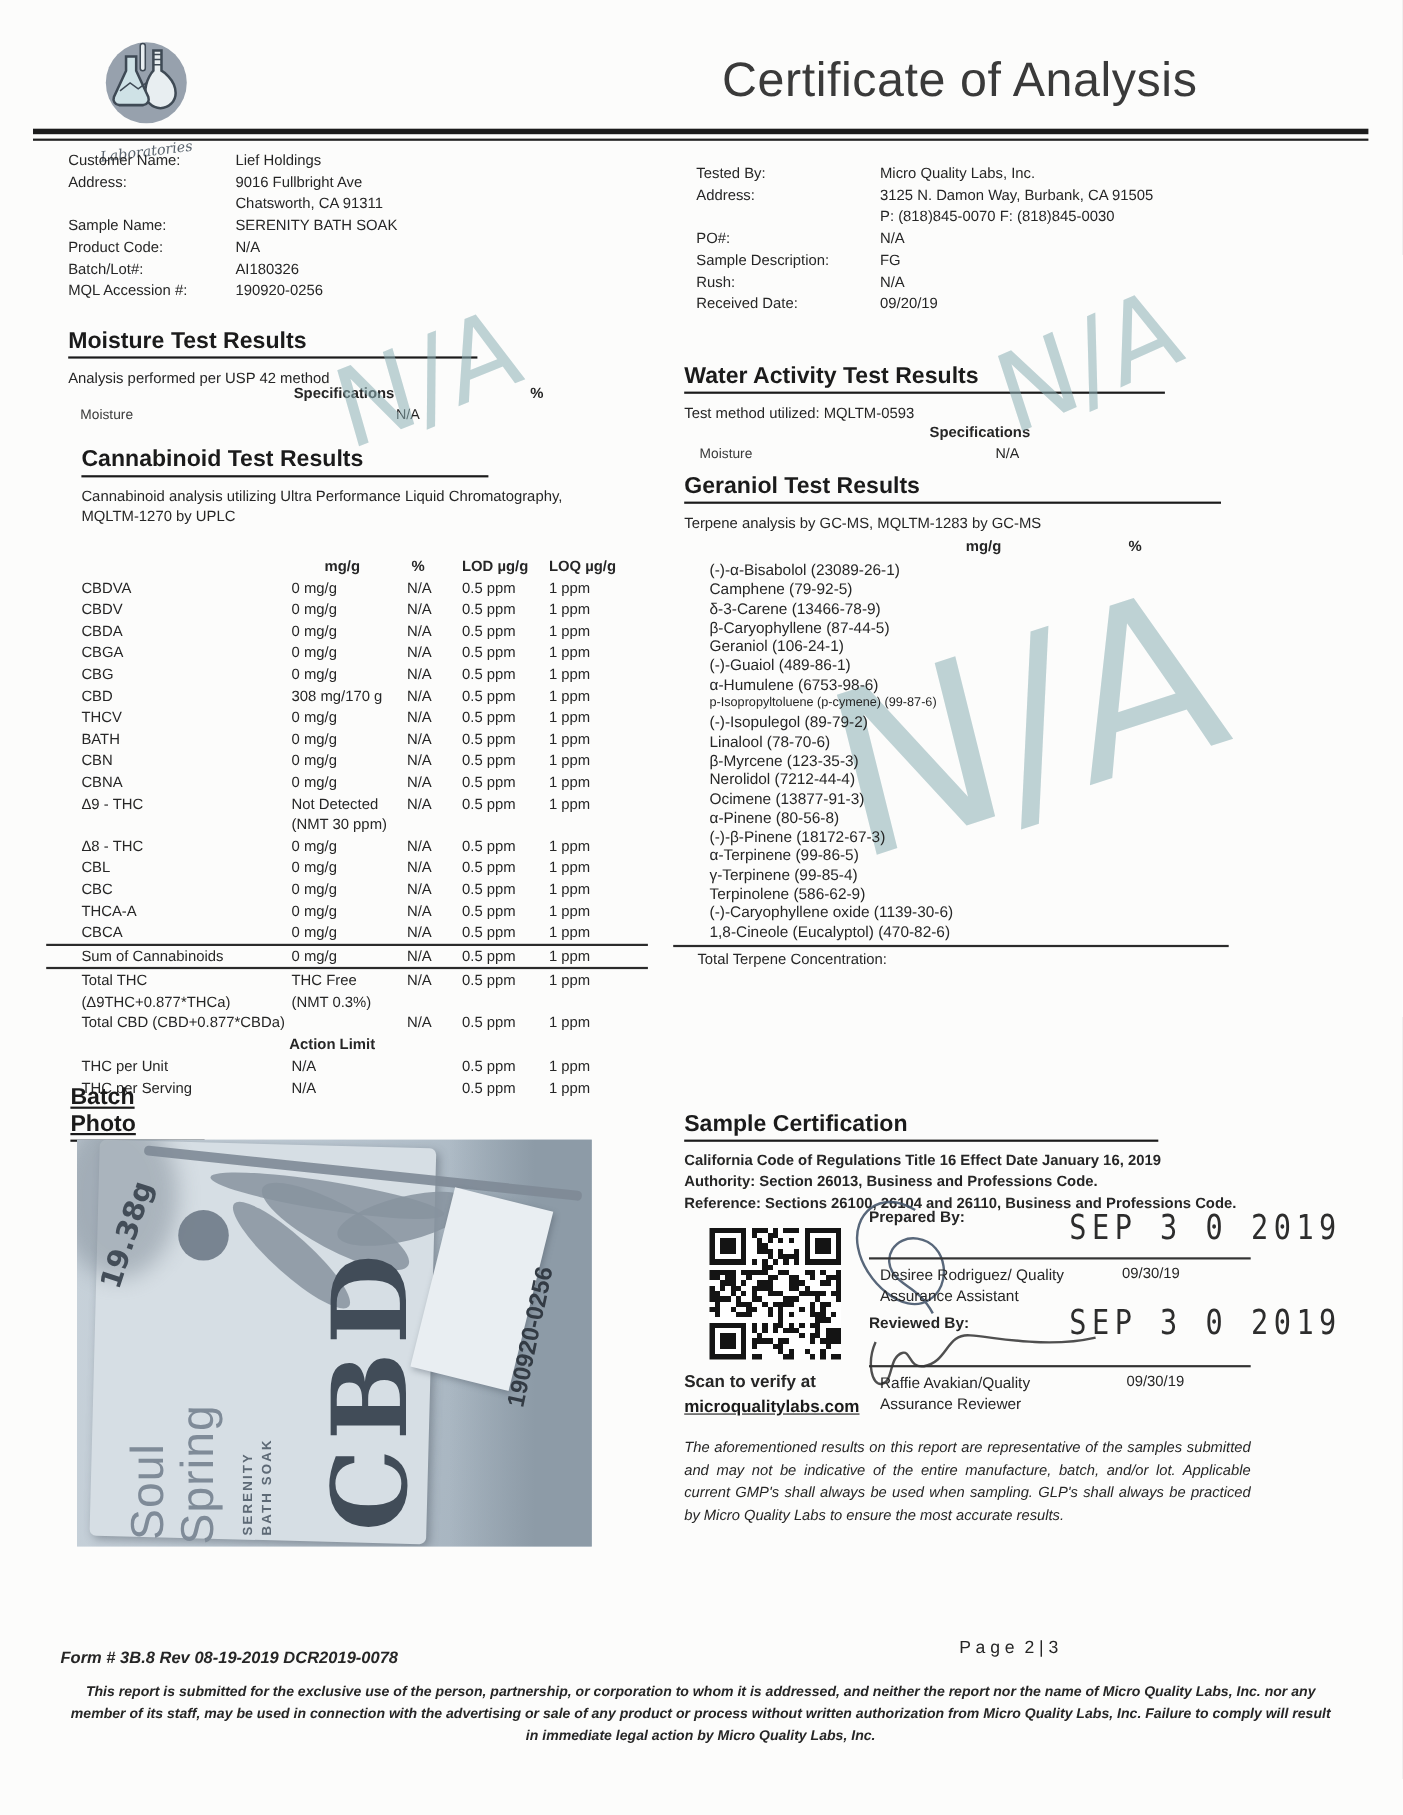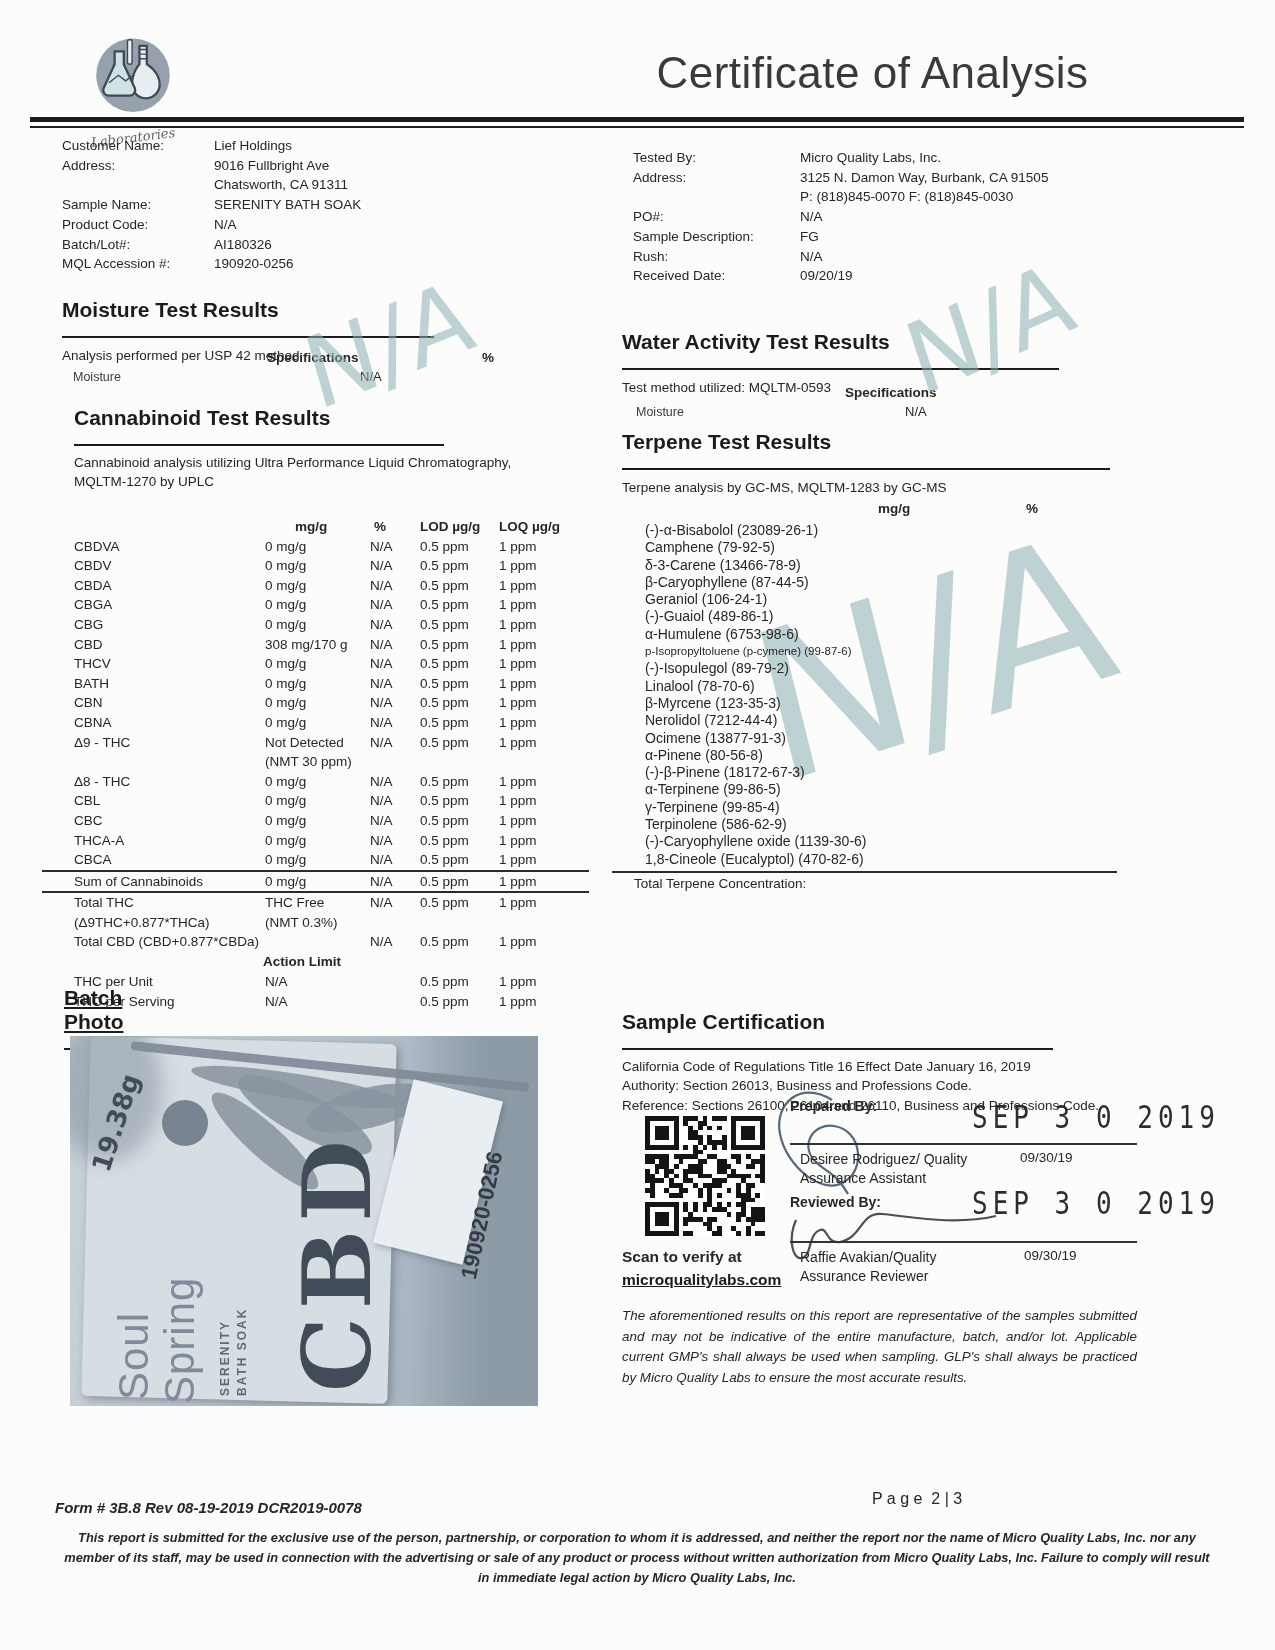--- a/index.html
+++ b/index.html
@@ -21,21 +21,21 @@
 
   
   #customer-info { left:62px; top:136px; width:520px; }
   #lab-info { left:633px; top:148px; width:560px; }
   .info-row { display:flex; line-height:19.7px; font-size:13.5px; }
   .info-label { width:152px; flex:none; }
   #lab-info .info-label { width:167px; }
 
   
   .sec { font-size:21px; font-weight:bold; color:#1b1b1b;
-    border-bottom:2.5px solid #1b1b1b; padding-bottom:14px; margin:0; }
+    border-bottom:2.5px solid #1b1b1b; padding-bottom:2px; margin:0; }
 
   
   #moisture { left:62px; top:298px; width:505px; height:110px; }
   #water-activity { left:622px; top:330px; width:525px; height:110px; }
   .method-line { font-size:13.5px; margin-top:10px; }
   .spec-h { position:absolute; font-weight:bold; font-size:13.5px; }
   .mini-row-label { position:absolute; font-size:12.5px; color:#3a3a3a; }
   .mini-row-val { position:absolute; font-size:13px; }
 
   
@@ -101,21 +101,21 @@
     letter-spacing:2px; color:#5d6975; }
   #photo-cbd { left:212px; top:356px; font-family:"DejaVu Serif",serif; font-weight:bold;
     font-size:94px; color:#414c58; letter-spacing:8px; }
   #photo-tag { left:322px; top:52px; width:92px; height:168px; background:#e9eef2;
     transform:rotate(14deg); box-shadow:2px 2px 6px rgba(70,80,92,.4); }
   #photo-tagnum { left:386px; top:240px; font-size:22px; font-weight:bold; color:#333b44;
     transform:rotate(-78deg); transform-origin:left top; white-space:nowrap; }
 
   
   #certification { left:622px; top:1010px; width:525px; height:420px; }
-  .cert-line { font-size:13.5px; line-height:19.3px; }
+  .cert-line { font-size:13.5px; line-height:19.3px;font-weight:bold; }
   .cert-label { position:absolute; font-weight:bold; font-size:14px; }
   .stamp { position:absolute; font-family:"DejaVu Sans Mono",monospace; font-size:26px;
     letter-spacing:5px; color:#2d2d2d; transform:scale(1,1.2); white-space:nowrap; }
   .sig-line { position:absolute; width:347px; border-bottom:2px solid #333; }
   .sig-name { position:absolute; font-size:14px; line-height:19px; }
   .sig-date { position:absolute; font-size:13.5px; }
   .sig-svg { position:absolute; }
   #qr-box { position:absolute; left:23px; top:106px; width:120px; height:120px; }
   #qr-cap1 { position:absolute; left:0; top:238px; font-weight:bold; font-size:15.5px; }
   #qr-cap2 { position:absolute; left:0; top:261px; font-weight:bold; font-size:15.5px;
@@ -389,21 +389,21 @@
             <div class="tc"><span>N/A</span></div>
             <div class="tc"></div>
             <div class="tc">0.5 ppm</div>
             <div class="tc">1 ppm</div>
           </div>
         </div>
     </div>
   </div>
 
   <div class="abs" id="terpenes">
-    <div class="sec" style="width:488px;">Terpene Test Results</div>
+    <div class="sec" style="width:488px;">Geraniol Test Results</div>
     <div class="method-line">Terpene analysis by GC-MS, MQLTM-1283 by GC-MS</div>
     <div class="terp-cols">
       <span style="position:absolute; left:256px;">mg/g</span>
       <span style="position:absolute; left:404px;">%</span>
     </div>
     <div id="terp-list">
         <div class="terp-item">(-)-α-Bisabolol (23089-26-1)</div>
         <div class="terp-item">Camphene (79-92-5)</div>
         <div class="terp-item">δ-3-Carene (13466-78-9)</div>
         <div class="terp-item">β-Caryophyllene (87-44-5)</div>

